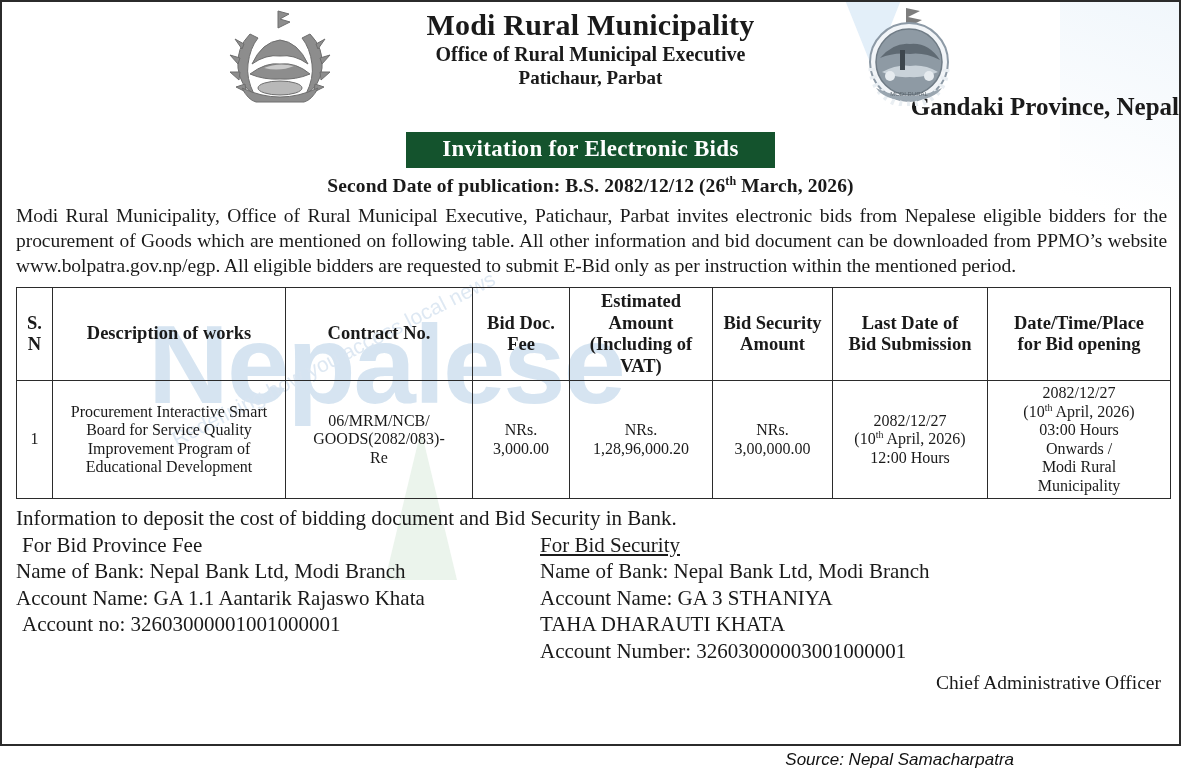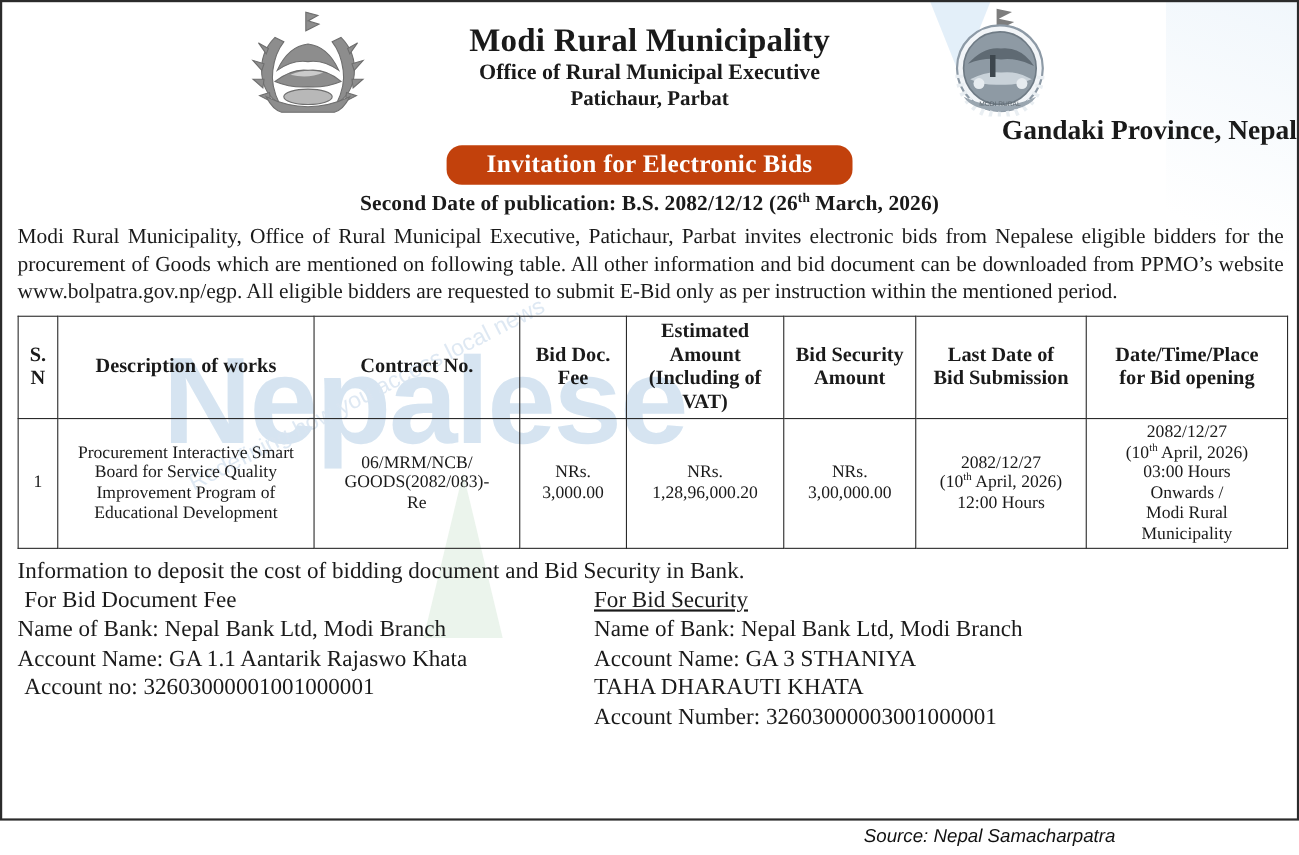--- a/index.html
+++ b/index.html
@@ -54,34 +54,33 @@
     border: 2px solid #2b2b2b;
     background: transparent;
     z-index: 2;
     padding: 0;
   }
 
   
   .header { position: relative; height: 128px; }
   .logo-left  { position: absolute; left: 218px; top: 6px;  width: 120px; height: 96px; }
   .logo-right { position: absolute; left: 848px; top: 4px;  width: 118px; height: 100px; }
-  .head-lines { text-align: center; padding-top: 18px; }
+  .head-lines { text-align: center; padding-top: 6px; }
   .org-title  { font-size: 30px; font-weight: bold; line-height: 1.12; letter-spacing: .2px; }
   .org-sub1   { font-size: 20px; font-weight: bold; line-height: 1.22; }
   .org-sub2   { font-size: 19px; font-weight: bold; line-height: 1.3; }
   .org-sub3   { font-size: 25px; font-weight: bold; line-height: 1.3; text-align: right; }
 
   .banner-wrap { text-align: center; margin-top: 2px; }
   .banner {
     display: inline-block;
-    background: #c2410c; color: #ffffff;
+    background: #14532d; color: #ffffff;
     font-size: 23px; font-weight: bold;
     padding: 4px 36px 6px 36px;
     letter-spacing: .3px;
-    border-radius: 14px;
   }
   .pubdate {
     text-align: center; font-size: 19.5px; font-weight: bold;
     margin-top: 7px; letter-spacing: .1px;
   }
   .pubdate sup, .sup { font-size: .62em; vertical-align: super; line-height: 0; }
 
   .para {
     font-size: 19.5px; line-height: 1.285;
     text-align: justify;
@@ -300,31 +299,32 @@
           <div>Municipality</div>
         </td>
       </tr>
     </tbody>
   </table>
 
   <div class="bankinfo">
     <div class="bank-line">Information to deposit the cost of bidding document and Bid Security in Bank.</div>
     <div class="bank-cols">
       <div class="bank-col-l">
-        <div class="bank-line indent1">For Bid Document Fee</div>
+        <div class="bank-line indent1">For Bid Province Fee</div>
         <div class="bank-line">Name of Bank: Nepal Bank Ltd, Modi Branch</div>
         <div class="bank-line">Account Name: GA 1.1 Aantarik Rajaswo Khata</div>
         <div class="bank-line indent1">Account no: 32603000001001000001</div>
       </div>
       <div class="bank-col-r">
         <div class="bank-line u">For Bid Security</div>
         <div class="bank-line">Name of Bank: Nepal Bank Ltd, Modi Branch</div>
         <div class="bank-line">Account Name: GA 3 STHANIYA</div>
         <div class="bank-line">TAHA DHARAUTI KHATA</div>
         <div class="bank-line">Account Number: 32603000003001000001</div>
       </div>
     </div>
   </div>
 
+  <div class="signoff">Chief Administrative Officer</div>
 
 </div>
 
 <div class="source">Source: Nepal Samacharpatra</div>
 
 </body></html>

